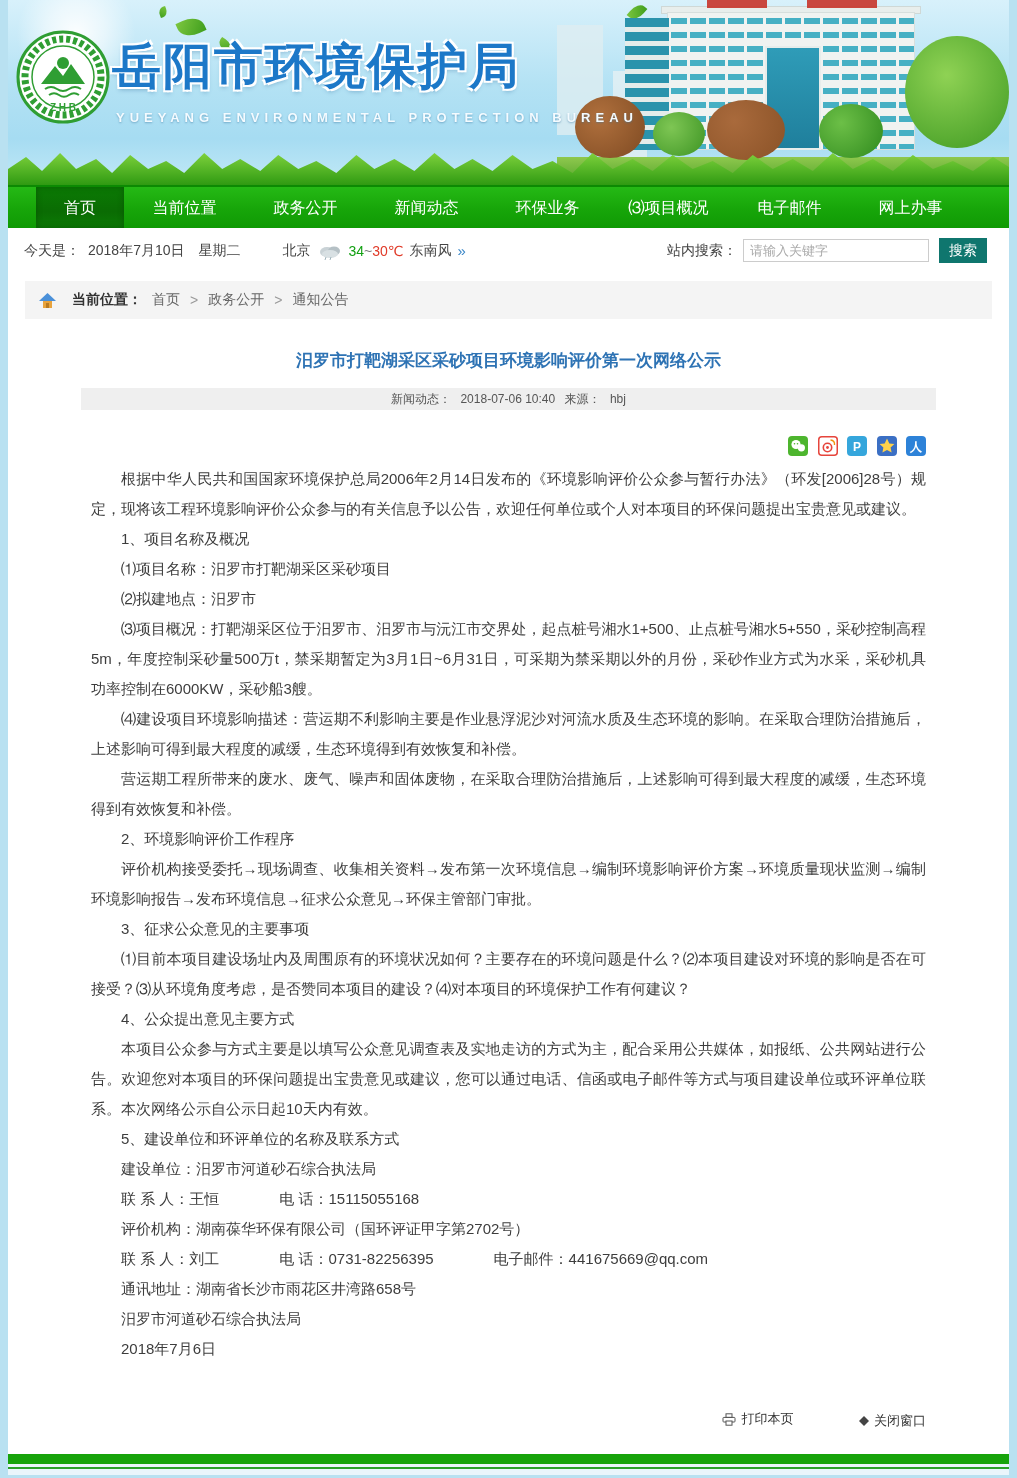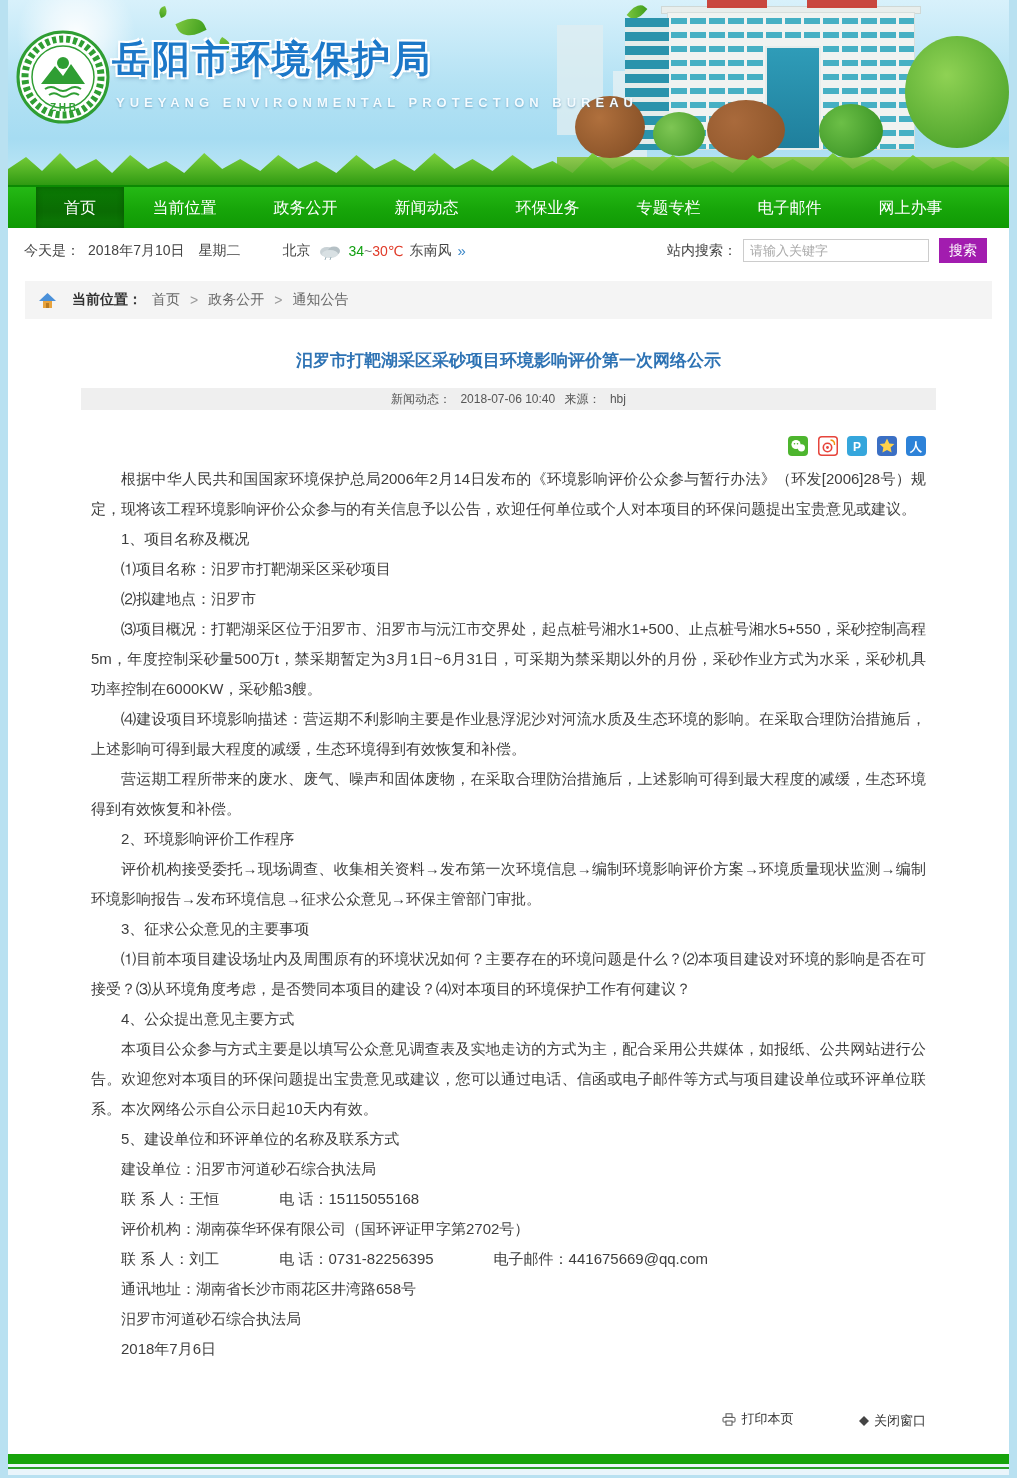--- a/index.html
+++ b/index.html
@@ -46,21 +46,21 @@
   .tree.t2{ left:150px; top:100px; width:78px; height:60px; background:radial-gradient(circle at 35% 35%,#a96a3c,#8a5227);}
   .tree.t3{ left:262px; top:104px; width:64px; height:54px; background:radial-gradient(circle at 35% 35%,#6cbf47,#2f8a1d);}
   .tree.t4{ left:348px; top:36px; width:104px; height:112px; background:radial-gradient(circle at 40% 35%,#8fd254,#3f9a22);}
   .tree.t5{ left:96px; top:112px; width:52px; height:44px; background:radial-gradient(circle at 35% 35%,#7ec654,#3d9423);}
   .lawn{ position:absolute; left:0; bottom:0; width:100%; height:28px;
     background:linear-gradient(180deg,#8fc84e,#4ea227);}
 
   .logo{ position:absolute; left:8px; top:30px; width:94px; height:94px; }
   .org-names{ position:absolute; left:104px; top:34px; width:520px; }
   .org-cn{
-    font-size:38px; font-weight:bold; color:#1c78c8; letter-spacing:2px; white-space:nowrap;
+    font-size:49px; font-weight:bold; color:#1c78c8; letter-spacing:2px; white-space:nowrap;
     text-shadow:-2px -2px 0 #fff,2px -2px 0 #fff,-2px 2px 0 #fff,2px 2px 0 #fff,0 3px 4px rgba(30,90,140,.35);
   }
   .org-en{
     margin-top:10px; margin-left:4px; font-size:13px; font-weight:bold; color:#f4fbff;
     letter-spacing:5px; white-space:nowrap; text-shadow:0 1px 2px rgba(60,120,160,.55);
   }
   .grass{ position:absolute; left:0; bottom:0; width:100%; height:38px; display:block; }
 
   
   .main-nav{
@@ -91,21 +91,21 @@
   .wind{ margin-left:6px; }
   .more-arrow{ margin-left:6px; color:#3a87c8; text-decoration:none; cursor:pointer; font-size:15px;}
   .search-box{ margin-left:auto; margin-right:22px; display:flex; align-items:center; }
   .search-label{ color:#444; }
   .search-input{
     width:186px; height:23px; margin-left:6px; border:1px solid #ccc; padding:0 6px;
     font-size:13px; color:#333; outline:none;
   }
   .search-input::placeholder{ color:#aaa; }
   .search-btn{
-    width:48px; height:25px; margin-left:10px; border:none; background:#a21caf; color:#fff;
+    width:48px; height:25px; margin-left:10px; border:none; background:#0f766e; color:#fff;
     font-size:14px; cursor:pointer; line-height:25px; padding:0;
   }
 
   
   .breadcrumb{
     margin:8px 17px 0; height:38px; background:#f4f4f4; display:flex; align-items:center;
     font-size:14px; color:#666;
   }
   .home-icon{ margin-left:14px; }
   .crumb-label{ margin-left:16px; color:#333; font-weight:bold; }
@@ -195,21 +195,21 @@
       <path fill="url(#gg)" d="M0,38 L0,22 L18,10 L34,24 L52,6 L68,22 L88,12 L104,26 L122,8 L140,22 L158,14 L176,26 L196,6 L214,22 L232,12 L252,24 L270,8 L290,22 L308,14 L328,26 L348,8 L366,22 L386,12 L406,24 L426,6 L446,22 L464,12 L484,24 L504,8 L524,22 L544,14 L564,26 L584,6 L604,22 L624,12 L644,24 L664,8 L684,22 L704,14 L724,26 L744,8 L764,22 L784,12 L804,24 L824,6 L844,22 L864,12 L884,24 L904,8 L924,22 L944,14 L964,24 L984,10 L1000,20 L1000,38 Z"></path>
     </svg>
   </header>
 
   <nav class="main-nav">
     <a class="nav-item active">首页</a>
     <a class="nav-item">当前位置</a>
     <a class="nav-item">政务公开</a>
     <a class="nav-item">新闻动态</a>
     <a class="nav-item">环保业务</a>
-    <a class="nav-item">专题专栏</a>
+    <a class="nav-item">⑶项目概况</a>
     <a class="nav-item">电子邮件</a>
     <a class="nav-item">网上办事</a>
   </nav>
 
   <div class="info-bar">
     <span class="today">今天是：</span>
     <span class="date">2018年7月10日</span>
     <span class="weekday">星期二</span>
     <span class="city">北京</span>
     <svg class="cloud-icon" width="26" height="18" viewBox="0 0 26 18">

